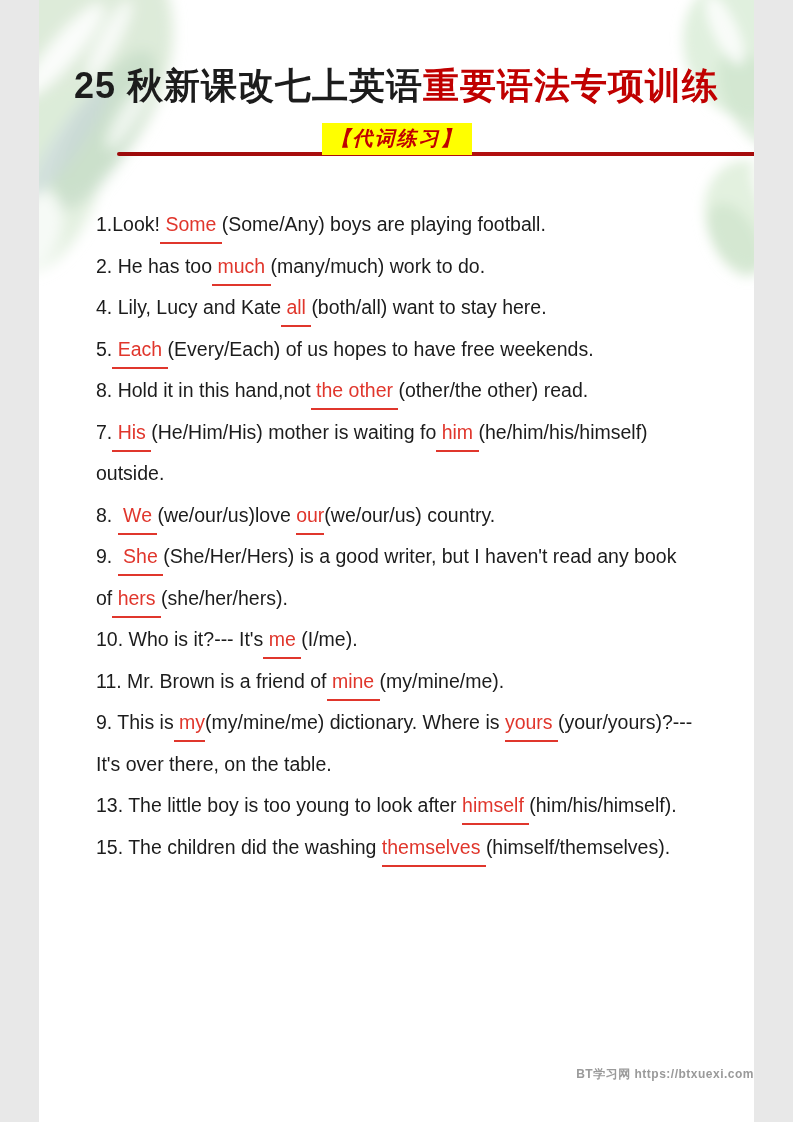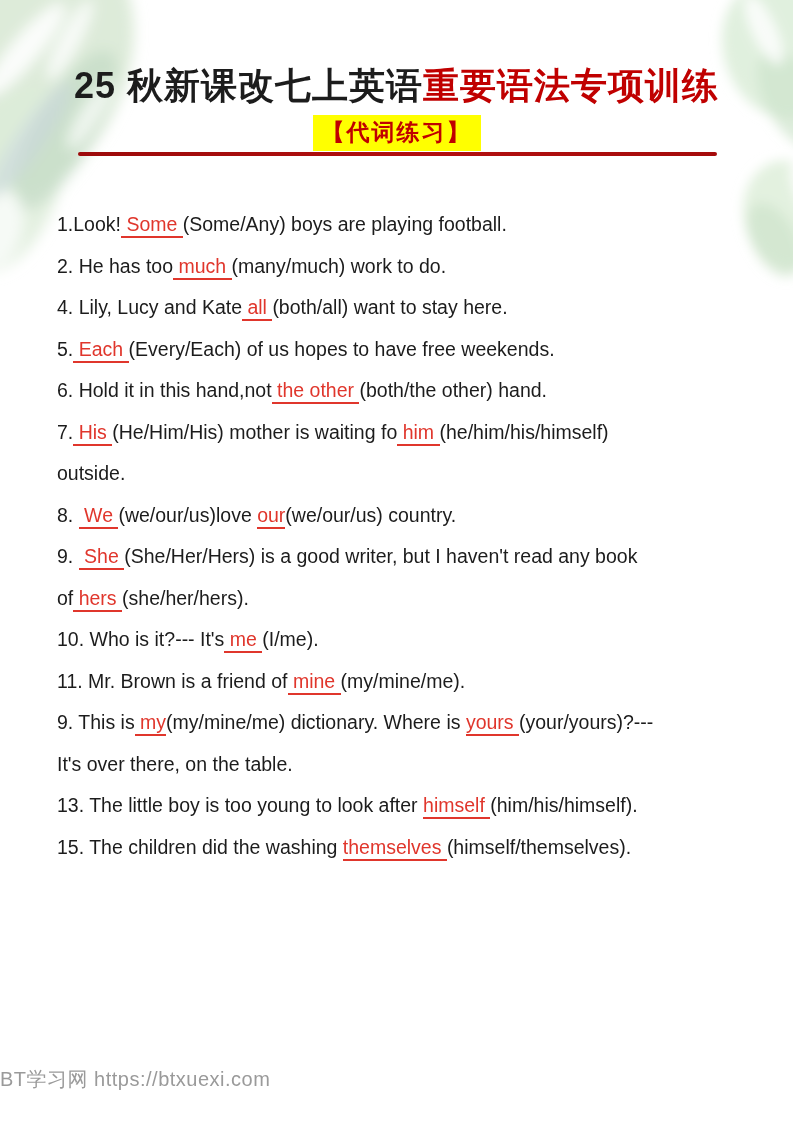--- a/index.html
+++ b/index.html
@@ -6,75 +6,76 @@
     --title-red:#c00000;
     --answer-red:#e0362c;
     --divider-red:#a50b0b;
     --hl-yellow:#ffff00;
     --footer-gray:#9a9a9a;
     --ink:#1c1c1c;
   }
   html,body{margin:0;padding:0;background:#e8e8e8;}
   .page{
     position:relative;
-    width:793px;height:1122px;
+    width:715px;height:1122px;
     margin:0 auto;
     background:#ffffff;
     overflow:hidden;
     font-family:"Liberation Sans","DejaVu Sans",sans-serif;
     color:var(--ink);
   }
   
   .leaf-svg{position:absolute;pointer-events:none;}
   .leaf-tl{left:-30px;top:-20px;}
   .leaf-tr{right:-26px;top:-10px;}
   
   .header{position:absolute;left:0;top:64px;width:100%;text-align:center;}
   .title{
     font-size:36px;font-weight:bold;letter-spacing:1px;
     white-space:nowrap;line-height:1.2;
   }
   .title .red{color:var(--title-red);}
   .subtitle{
-    display:inline-block;margin-top:8px;
+    display:inline-block;margin-top:16px;
     background:var(--hl-yellow);color:var(--title-red);
-    font-size:23px;font-weight:bold;letter-spacing:2px;
+    font-size:20px;font-weight:bold;letter-spacing:2px;
     padding:2px 9px 3px 9px;
-    position:relative;z-index:2;
+    position:relative;z-index:2;font-style:italic;
   }
   .divider{
     position:absolute;left:78px;top:152px;width:639px;height:4px;
     background:linear-gradient(90deg,#9c0a0a,#b31010 55%,#a50b0b);
     border-radius:2px;z-index:1;
   }
   
   .questions{
     position:absolute;left:57px;top:204px;width:706px;
   }
   .q-line{
     white-space:pre;
     font-size:19.5px;
     line-height:41.5px;
     height:41.5px;
     color:var(--ink);
   }
   .answer{
     color:var(--answer-red);
     border-bottom:2px solid var(--answer-red);
-    padding-bottom:1px;
+    padding-bottom:7px;
     white-space:pre;
     text-align:center;
   }
   
   .footer{
     position:absolute;left:0;top:1066px;width:100%;
-    text-align:left;
+    text-align:right;
     color:var(--footer-gray);
-    font-size:20px;
+    font-size:12px;
     letter-spacing:0.5px;
+    font-weight:bold;
   }
 </style>
 </head>
 <body>
 
 <div class="page">
 
   <svg class="leaf-svg leaf-tl" width="230" height="310" viewBox="0 0 230 310">
     <defs>
         <filter id="wc1" x="-30%" y="-30%" width="160%" height="160%">
@@ -122,21 +123,21 @@
       <div>
         <div class="q-line"><span>2. He has too</span><span class="answer"> much </span><span>(many/much) work to do.</span></div>
       </div>
       <div>
         <div class="q-line"><span>4. Lily, Lucy and Kate</span><span class="answer"> all </span><span>(both/all) want to stay here.</span></div>
       </div>
       <div>
         <div class="q-line"><span>5.</span><span class="answer"> Each </span><span>(Every/Each) of us hopes to have free weekends.</span></div>
       </div>
       <div>
-        <div class="q-line"><span>6. Hold it in this hand,not</span><span class="answer"> the other </span><span>(both/the other) hand.</span></div>
+        <div class="q-line"><span>8. Hold it in this hand,not</span><span class="answer"> the other </span><span>(other/the other) read.</span></div>
       </div>
       <div>
         <div class="q-line"><span>7.</span><span class="answer"> His </span><span>(He/Him/His) mother is waiting fo</span><span class="answer"> him </span><span>(he/him/his/himself)</span></div>
         <div class="q-line"><span>outside.</span></div>
       </div>
       <div>
         <div class="q-line"><span>8. </span><span class="answer"> We </span><span>(we/our/us)love </span><span class="answer">our</span><span>(we/our/us) country.</span></div>
       </div>
       <div>
         <div class="q-line"><span>9. </span><span class="answer"> She </span><span>(She/Her/Hers) is a good writer, but I haven't read any book</span></div>

